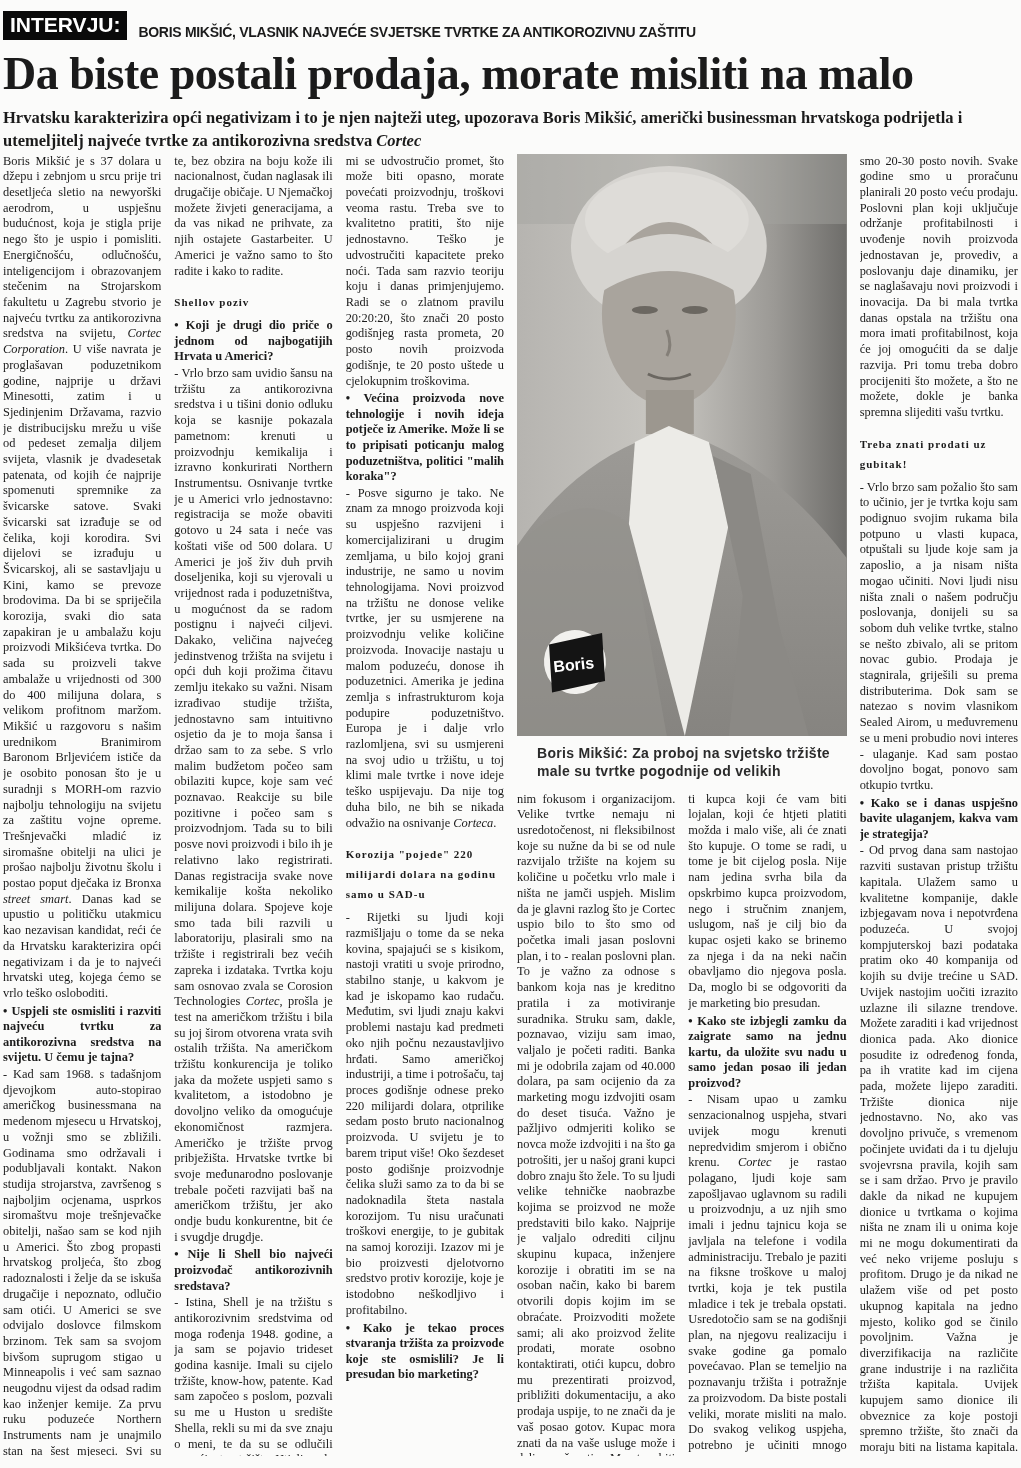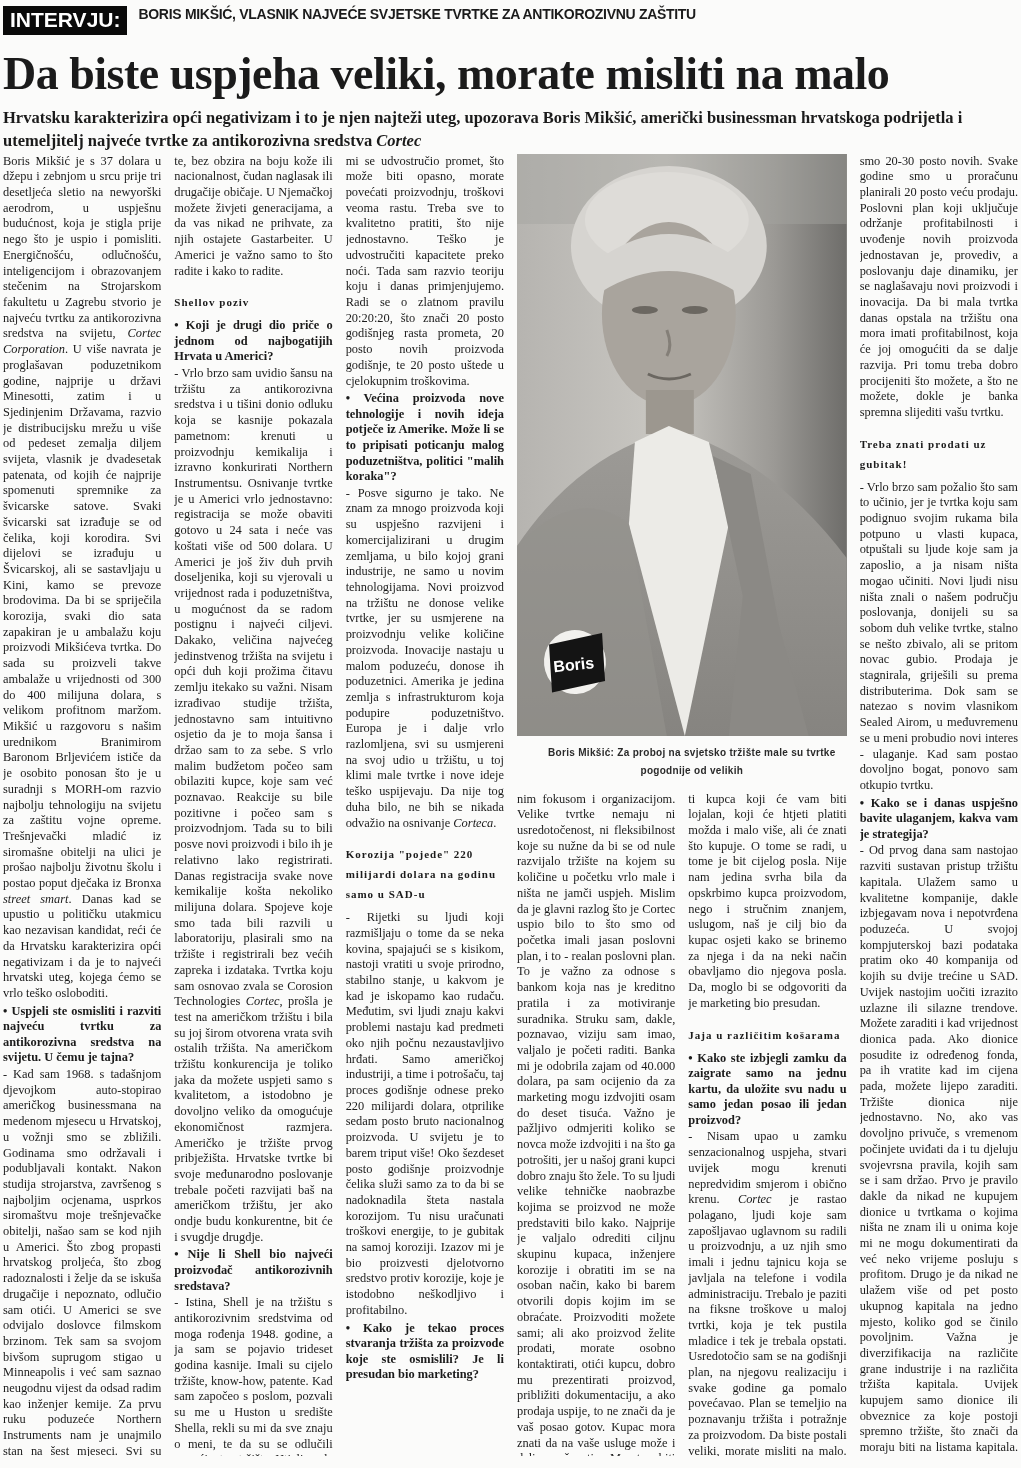--- a/index.html
+++ b/index.html
@@ -1,54 +1,54 @@
 <!DOCTYPE html>
 <html lang="hr"><head>
 <meta charset="utf-8">
 <style>
   *{margin:0;padding:0;box-sizing:border-box}
   html,body{background:#e9e9e7}
   .page{width:1021px;height:1468px;margin:0 auto;background:#fbfbfa;color:#1b1b1b;
         font-family:"Liberation Serif",serif;overflow:hidden;padding:6px 3px 0;position:relative}
   
-  .kicker-row{display:flex;align-items:flex-start;gap:11px;height:34px}
+  .kicker-row{display:flex;align-items:flex-end;gap:11px;height:34px}
   .kicker-label{background:#0a0a0a;color:#fff;font-family:"Liberation Sans",sans-serif;
                 font-weight:700;font-size:21px;padding:3px 7px 5px;line-height:1}
   .kicker-title{font-family:"Liberation Sans",sans-serif;font-weight:700;font-size:14px;
                 letter-spacing:-0.3px;white-space:nowrap}
   .headline{font-family:"Liberation Serif",serif;font-weight:700;font-size:46px;line-height:1.08;
             letter-spacing:-0.5px;white-space:nowrap;margin-top:9px}
   .lead{font-weight:700;font-size:16.5px;line-height:23px;margin-top:7px;max-width:1012px}
   .lead i{font-weight:700}
   
   .body-grid{margin-top:2px;display:grid;grid-template-columns:repeat(6,1fr);
              grid-template-rows:632px 1fr;column-gap:13px;row-gap:6px;height:1302px}
   .c1{grid-column:1}.c2{grid-column:2}.c3{grid-column:3}.c4{grid-column:4}.c5{grid-column:5}.c6{grid-column:6}
   .col{grid-row:1/3;overflow:hidden;text-align:justify}
   .sub-col{grid-row:2/3;overflow:hidden;text-align:justify}
   .blk-p{font-size:12.4px;line-height:15.7px}
   .blk-q{font-size:12.4px;line-height:15.6px;font-weight:700;margin:2px 0 1px;text-align:justify}
   .blk-h{font-weight:700;font-size:11px;line-height:20px;letter-spacing:1px;text-align:left;margin:13px 0 6px}
   
   .photo-cell{grid-column:4/6;grid-row:1/2}
   .photo-frame{width:100%;height:582px;overflow:hidden;background:#aaa8a4}
-  .caption{font-family:"Liberation Sans",sans-serif;font-weight:700;font-size:10px;line-height:18px;
-           letter-spacing:0.3px;text-align:center;color:#2b2b2b;margin-top:8px;padding-left:20px}
+  .caption{font-family:"Liberation Sans",sans-serif;font-weight:700;font-size:14px;line-height:18px;
+           letter-spacing:0.3px;text-align:left;color:#2b2b2b;margin-top:8px;padding-left:20px}
 </style>
 </head>
 <body>
 
 <div class="page">
 
   <header>
     <div class="kicker-row">
       <span class="kicker-label">INTERVJU:</span>
       <span class="kicker-title">BORIS MIKŠIĆ, VLASNIK NAJVEĆE SVJETSKE TVRTKE ZA ANTIKOROZIVNU ZAŠTITU</span>
     </div>
-    <h1 class="headline">Da biste uspjeha veliki, morate misliti na malo</h1>
+    <h1 class="headline">Da biste postali prodaja, morate misliti na malo</h1>
     <p class="lead">Hrvatsku karakterizira opći negativizam i to je njen najteži uteg, upozorava Boris Mikšić, američki businessman hrvatskoga podrijetla i utemeljitelj najveće tvrtke za antikorozivna sredstva <i>Cortec</i></p>
   </header>
 
   <div class="body-grid">
 
     <div class="col c1">
         <div class="blk-p">Boris Mikšić je s 37 dolara u džepu i zebnjom u srcu prije tri desetljeća sletio na newyorški aerodrom, u uspješnu budućnost, koja je stigla prije nego što je uspio i pomisliti. Energičnošću, odlučnošću, inteligencijom i obrazovanjem stečenim na Strojarskom fakultetu u Zagrebu stvorio je najveću tvrtku za antikorozivna sredstva na svijetu, <i>Cortec Corporation</i>. U više navrata je proglašavan poduzetnikom godine, najprije u državi Minesotti, zatim i u Sjedinjenim Državama, razvio je distribucijsku mrežu u više od pedeset zemalja diljem svijeta, vlasnik je dvadesetak patenata, od kojih će najprije spomenuti spremnike za švicarske satove. Svaki švicarski sat izrađuje se od čelika, koji korodira. Svi dijelovi se izrađuju u Švicarskoj, ali se sastavljaju u Kini, kamo se prevoze brodovima. Da bi se spriječila korozija, svaki dio sata zapakiran je u ambalažu koju proizvodi Mikšićeva tvrtka. Do sada su proizveli takve ambalaže u vrijednosti od 300 do 400 milijuna dolara, s velikom profitnom maržom. Mikšić u razgovoru s našim urednikom Branimirom Baronom Brljevićem ističe da je osobito ponosan što je u suradnji s MORH-om razvio najbolju tehnologiju na svijetu za zaštitu vojne opreme. Trešnjevački mladić iz siromašne obitelji na ulici je prošao najbolju životnu školu i postao poput dječaka iz Bronxa <i>street smart</i>. Danas kad se upustio u političku utakmicu kao nezavisan kandidat, reći će da Hrvatsku karakterizira opći negativizam i da je to najveći hrvatski uteg, kojega ćemo se vrlo teško osloboditi.</div>
         <div class="blk-q">• Uspjeli ste osmisliti i razviti najveću tvrtku za antikorozivna sredstva na svijetu. U čemu je tajna?</div>
         <div class="blk-p">- Kad sam 1968. s tadašnjom djevojkom auto-stopirao američkog businessmana na medenom mjesecu u Hrvatskoj, u vožnji smo se zbližili. Godinama smo održavali i podubljavali kontakt. Nakon studija strojarstva, završenog s najboljim ocjenama, usprkos siromaštvu moje trešnjevačke obitelji, našao sam se kod njih u Americi. Što zbog propasti hrvatskog proljeća, što zbog radoznalosti i želje da se iskuša drugačije i nepoznato, odlučio sam otići. U Americi se sve odvijalo doslovce filmskom brzinom. Tek sam sa svojom bivšom suprugom stigao u Minneapolis i već sam saznao neugodnu vijest da odsad radim kao inženjer kemije. Za prvu ruku poduzeće Northern Instruments nam je unajmilo stan na šest mjeseci. Svi su nam nastojali pomoći, jedini je problem bila tjeskoba koju sam osjećao na poslu i koja je rasla iz dana u dan. Moja je prva zadaća bila da izradim elaborat o koroziji. Na njemu sam radio šest mjeseci. U međuvremenu sam se adaptirao. Kad danas razmišljam o tim prvim danima u Americi, slobodno mogu reći da je to zemlja u koju je najlakše useliti. Ljudi koji ondje žive i sami su odnekud došli, pa svakog pridošlicu odmah prihva-</div>
       </div>
@@ -114,21 +114,20 @@
         </svg>
       </div>
       <figcaption class="caption">Boris Mikšić: Za proboj na svjetsko tržište male su tvrtke pogodnije od velikih</figcaption>
     </figure>
 
     <div class="sub-col c4">
         <div class="blk-p">nim fokusom i organizacijom. Velike tvrtke nemaju ni usredotočenost, ni fleksibilnost koje su nužne da bi se od nule razvijalo tržište na kojem su količine u početku vrlo male i ništa ne jamči uspjeh. Mislim da je glavni razlog što je Cortec uspio bilo to što smo od početka imali jasan poslovni plan, i to - realan poslovni plan. To je važno za odnose s bankom koja nas je kreditno pratila i za motiviranje suradnika. Struku sam, dakle, poznavao, viziju sam imao, valjalo je početi raditi. Banka mi je odobrila zajam od 40.000 dolara, pa sam ocijenio da za marketing mogu izdvojiti osam do deset tisuća. Važno je pažljivo odmjeriti koliko se novca može izdvojiti i na što ga potrošiti, jer u našoj grani kupci dobro znaju što žele. To su ljudi velike tehničke naobrazbe kojima se proizvod ne može predstaviti bilo kako. Najprije je valjalo odrediti ciljnu skupinu kupaca, inženjere korozije i obratiti im se na osoban način, kako bi barem otvorili dopis kojim im se obraćate. Proizvoditi možete sami; ali ako proizvod želite prodati, morate osobno kontaktirati, otići kupcu, dobro mu prezentirati proizvod, približiti dokumentaciju, a ako prodaja uspije, to ne znači da je vaš posao gotov. Kupac mora znati da na vaše usluge može i dalje računati. Morate biti spremni otići kupcu, objasniti mu prednosti svojeg proizvoda, upriličiti prezentaciju, pitati ga što mu točno treba. Tek onda možete očekiva-</div>
       </div>
     <div class="sub-col c5">
         <div class="blk-p">ti kupca koji će vam biti lojalan, koji će htjeti platiti možda i malo više, ali će znati što kupuje. O tome se radi, u tome je bit cijelog posla. Nije nam jedina svrha bila da opskrbimo kupca proizvodom, nego i stručnim znanjem, uslugom, naš je cilj bio da kupac osjeti kako se brinemo za njega i da na neki način obavljamo dio njegova posla. Da, moglo bi se odgovoriti da je marketing bio presudan.</div>
-        <div class="blk-h">Jaja u različitim košarama</div>
         <div class="blk-q">• Kako ste izbjegli zamku da zaigrate samo na jednu kartu, da uložite svu nadu u samo jedan posao ili jedan proizvod?</div>
         <div class="blk-p">- Nisam upao u zamku senzacionalnog uspjeha, stvari uvijek mogu krenuti nepredvidim smjerom i obično krenu. <i>Cortec</i> je rastao polagano, ljudi koje sam zapošljavao uglavnom su radili u proizvodnju, a uz njih smo imali i jednu tajnicu koja se javljala na telefone i vodila administraciju. Trebalo je paziti na fiksne troškove u maloj tvrtki, koja je tek pustila mladice i tek je trebala opstati. Usredotočio sam se na godišnji plan, na njegovu realizaciju i svake godine ga pomalo povećavao. Plan se temeljio na poznavanju tržišta i potražnje za proizvodom. Da biste postali veliki, morate misliti na malo. Do svakog velikog uspjeha, potrebno je učiniti mnogo malih koraka. Svake godine valjalo je malo povećati plan. Uz proizvode koji su bili temelj poslovanja svake godine razvijali</div>
       </div>
 
     <div class="col c6">
         <div class="blk-p">smo 20-30 posto novih. Svake godine smo u proračunu planirali 20 posto veću prodaju. Poslovni plan koji uključuje održanje profitabilnosti i uvođenje novih proizvoda jednostavan je, provediv, a poslovanju daje dinamiku, jer se naglašavaju novi proizvodi i inovacija. Da bi mala tvrtka danas opstala na tržištu ona mora imati profitabilnost, koja će joj omogućiti da se dalje razvija. Pri tomu treba dobro procijeniti što možete, a što ne možete, dokle je banka spremna slijediti vašu tvrtku.</div>
         <div class="blk-h">Treba znati prodati uz gubitak!</div>
         <div class="blk-p">- Vrlo brzo sam požalio što sam to učinio, jer je tvrtka koju sam podignuo svojim rukama bila potpuno u vlasti kupaca, otpuštali su ljude koje sam ja zaposlio, a ja nisam ništa mogao učiniti. Novi ljudi nisu ništa znali o našem području poslovanja, donijeli su sa sobom duh velike tvrtke, stalno se nešto zbivalo, ali se pritom novac gubio. Prodaja je stagnirala, griješili su prema distributerima. Dok sam se natezao s novim vlasnikom Sealed Airom, u međuvremenu se u meni probudio novi interes - ulaganje. Kad sam postao dovoljno bogat, ponovo sam otkupio tvrtku.</div>
         <div class="blk-q">• Kako se i danas uspješno bavite ulaganjem, kakva vam je strategija?</div>
         <div class="blk-p">- Od prvog dana sam nastojao razviti sustavan pristup tržištu kapitala. Ulažem samo u kvalitetne kompanije, dakle izbjegavam nova i nepotvrđena poduzeća. U svojoj kompjuterskoj bazi podataka pratim oko 40 kompanija od kojih su dvije trećine u SAD. Uvijek nastojim uočiti izrazito uzlazne ili silazne trendove. Možete zaraditi i kad vrijednost dionica pada. Ako dionice posudite iz određenog fonda, pa ih vratite kad im cijena pada, možete lijepo zaraditi. Tržište dionica nije jednostavno. No, ako vas dovoljno privuče, s vremenom počinjete uviđati da i tu djeluju svojevrsna pravila, kojih sam se i sam držao. Prvo je pravilo dakle da nikad ne kupujem dionice u tvrtkama o kojima ništa ne znam ili u onima koje mi ne mogu dokumentirati da već neko vrijeme posluju s profitom. Drugo je da nikad ne ulažem više od pet posto ukupnog kapitala na jedno mjesto, koliko god se činilo povoljnim. Važna je diverzifikacija na različite grane industrije i na različita tržišta kapitala. Uvijek kupujem samo dionice ili obveznice za koje postoji spremno tržište, što znači da moraju biti na listama kapitala. Treba znati prodati uz gubitak! Uspješan ulagač mora znati ocijeniti da je došlo vrijeme za prodaju, iako je cijena dionice niža nego na dan kupnje. To je još uvijek bolje nego izgubiti čitav ulog. I posljednje: dvije trećine kapitala mora biti uloženo u razmjerno stabilne dionice ili obveznice.</div>

